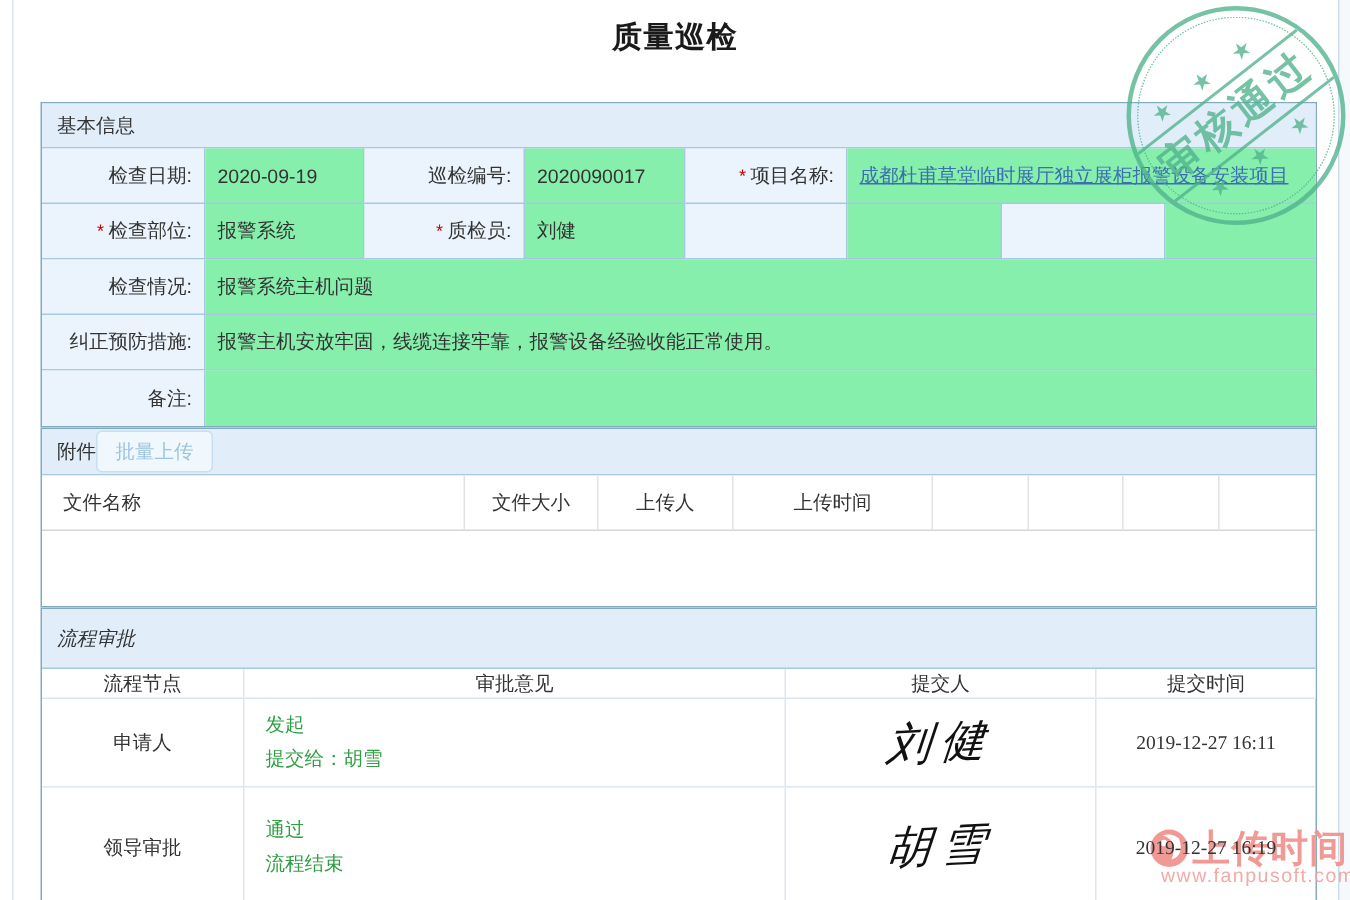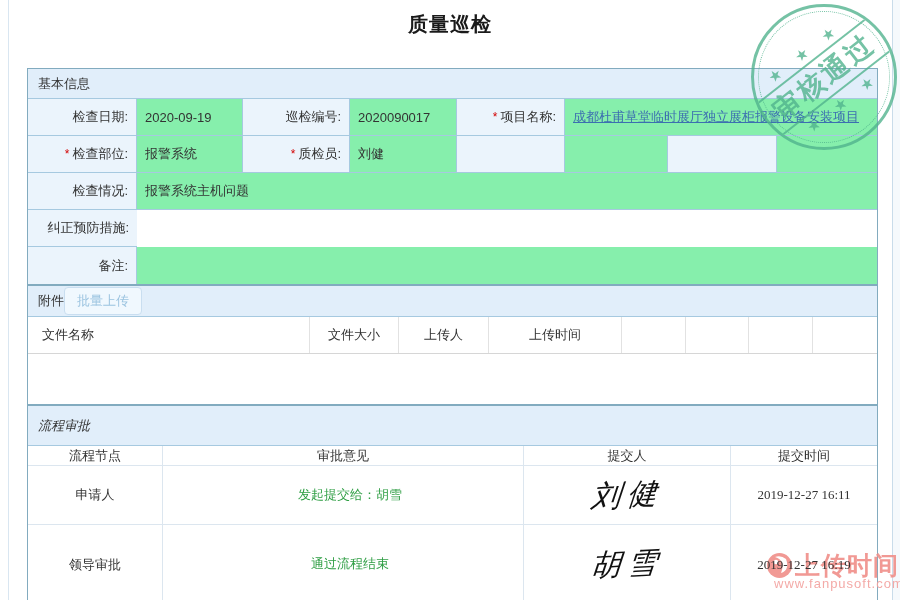--- a/index.html
+++ b/index.html
@@ -81,21 +81,21 @@
   .wf-row { display:flex; border-bottom:1px solid #dce6ef; }
   .wf-row-1 { height:59px; }
   .wf-row-2 { height:80px; }
   .wf-cell {
     border-right:1px solid #dce6ef; display:flex; align-items:center;
     justify-content:center; font-size:13px; overflow:hidden;
   }
   .wf-cell:last-child { border-right:none;font-family:Liberation Serif, serif; }
   .wf-node { color:#333; }
   .wf-opinion {
-    flex-direction:row; align-items:center; justify-content:center;
+    flex-direction:column; align-items:flex-start; justify-content:center;
     padding-left:14px; color:#2f9e44; line-height:1.75;
   }
   .signature {
     font-family:"DejaVu Serif","Liberation Serif",serif;
     font-style:italic; font-size:30px; color:#111;
     transform:rotate(-3deg) skewX(-8deg); letter-spacing:6px;
   }
   .wf-time { position:relative; z-index:6; color:#333; }
 
   
@@ -173,20 +173,21 @@
       <div class="cell val c8"></div>
     </div>
 
     <div class="bi-row">
       <div class="cell lbl c1">检查情况:</div>
       <div class="cell val cwide">报警系统主机问题</div>
     </div>
 
     <div class="bi-row">
       <div class="cell lbl c1">纠正预防措施:</div>
+      <div class="cell val cwide">报警主机安放牢固，线缆连接牢靠，报警设备经验收能正常使用。</div>
     </div>
 
     <div class="bi-row">
       <div class="cell lbl c1">备注:</div>
       <div class="cell val cwide"></div>
     </div>
   </div>
 
   <div class="box attach-box">
     <div class="section-head at-head">

